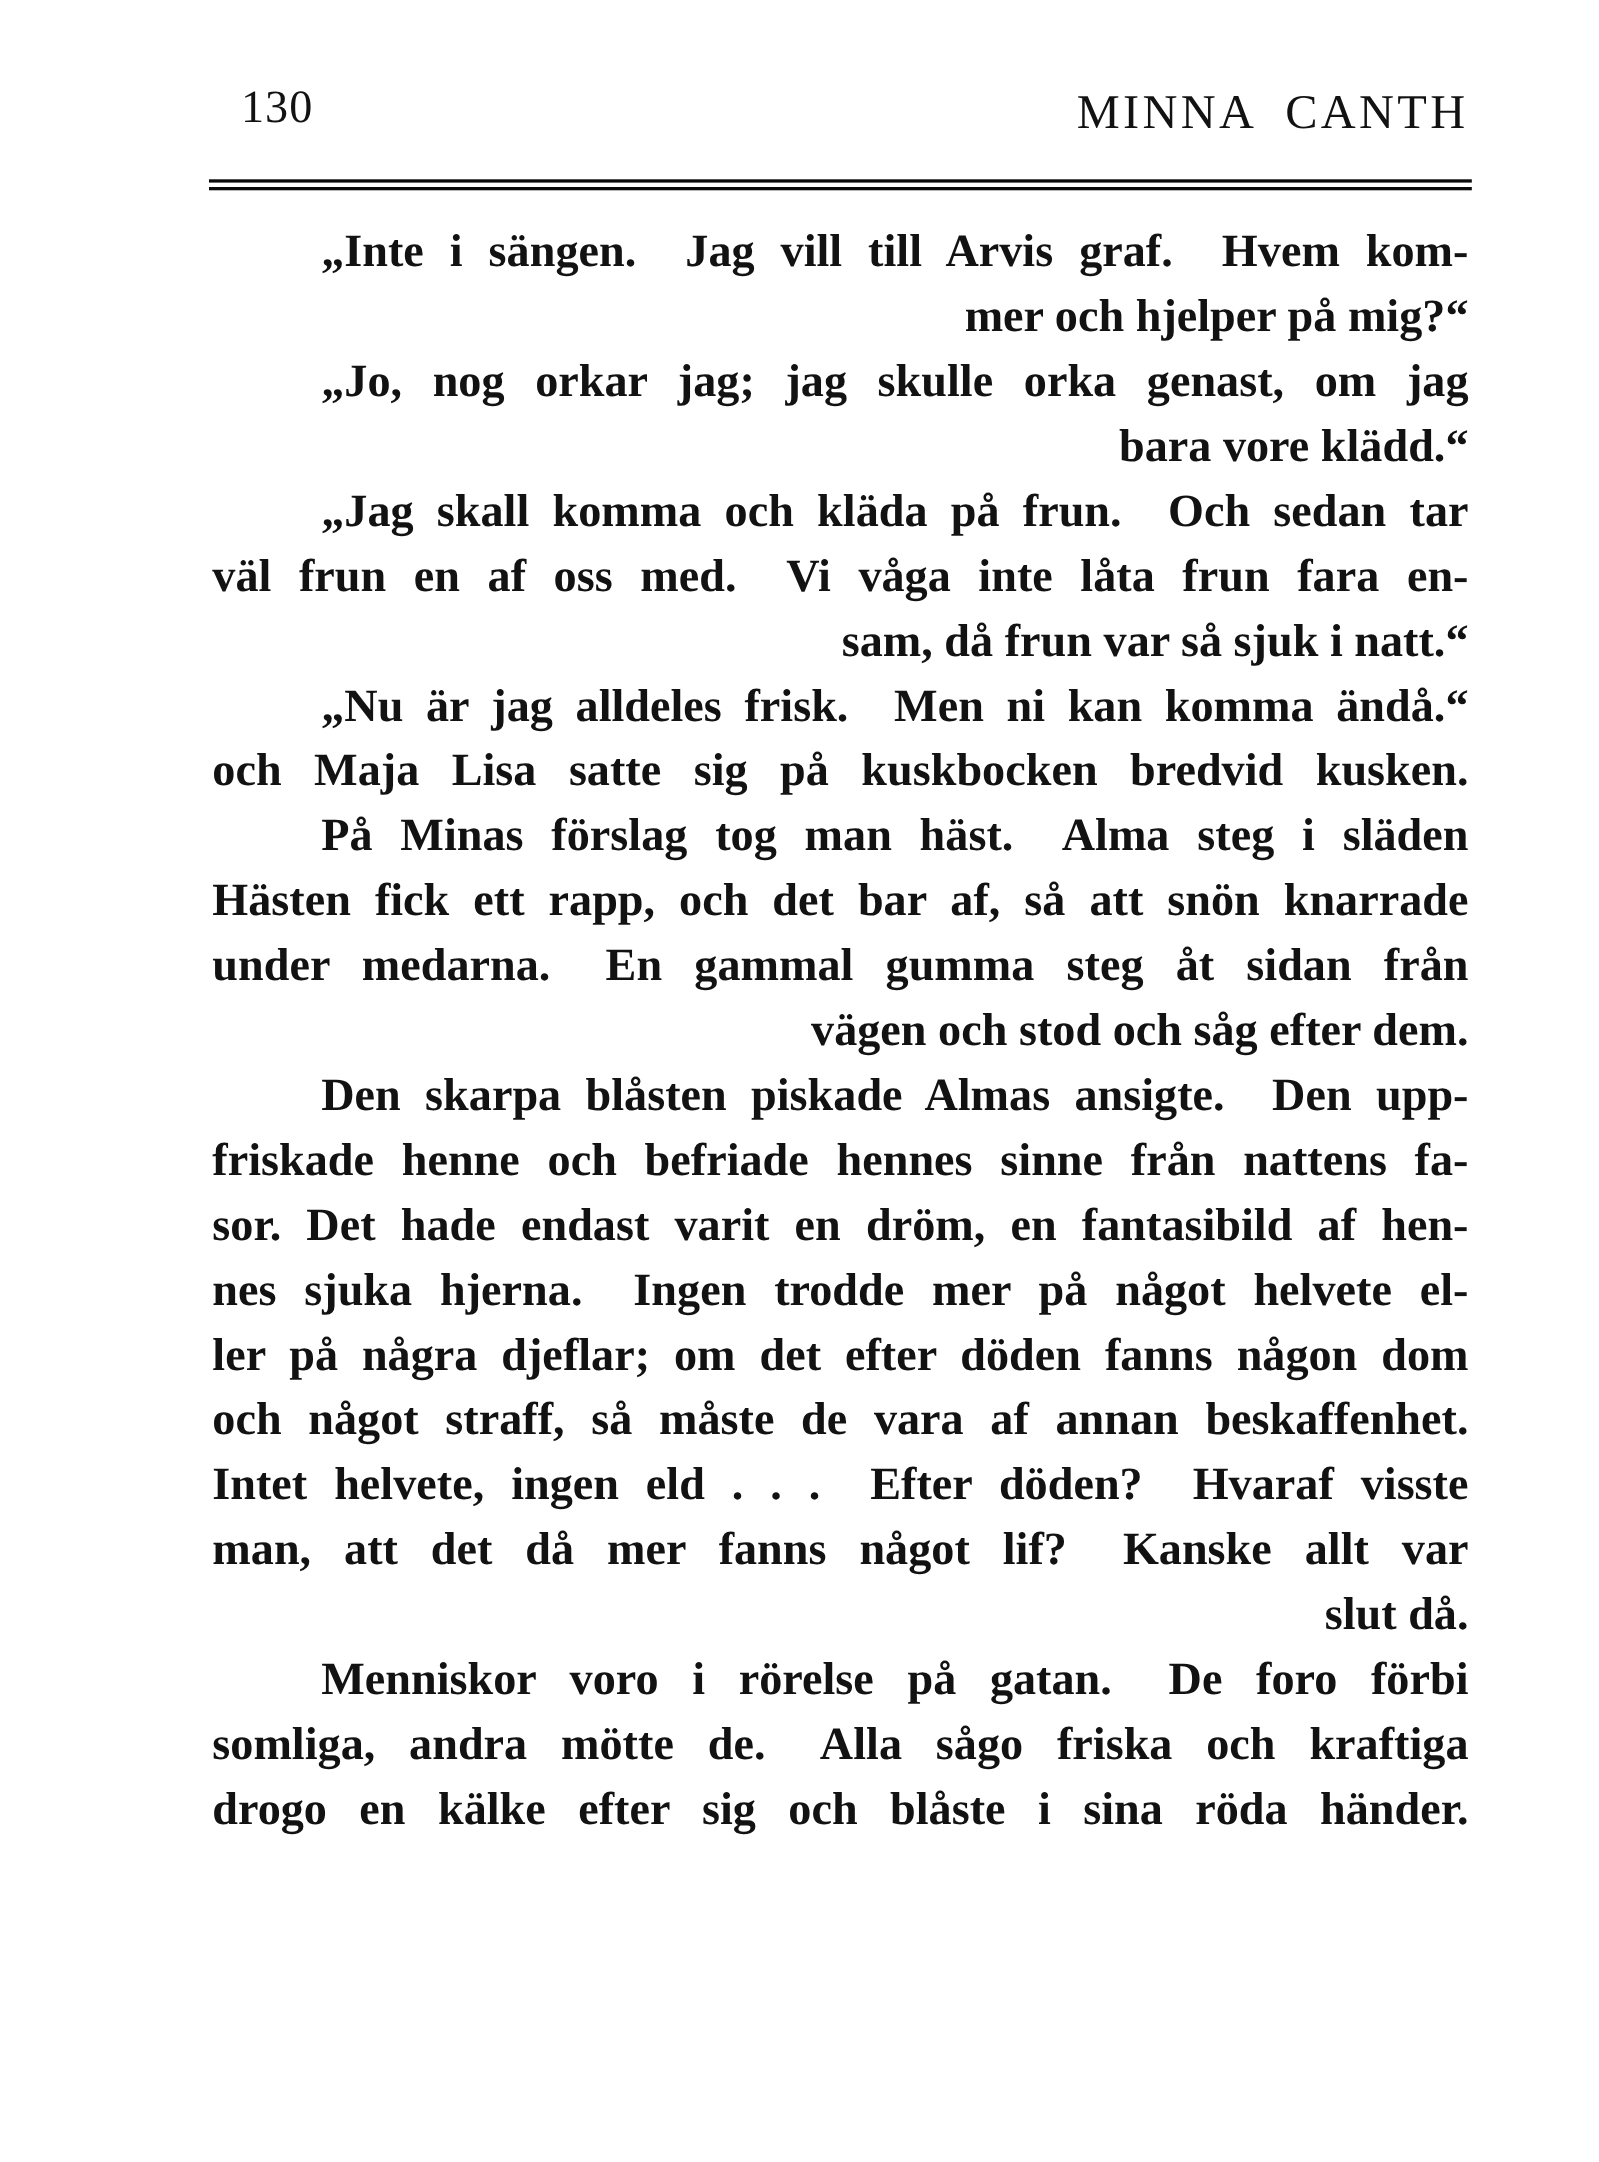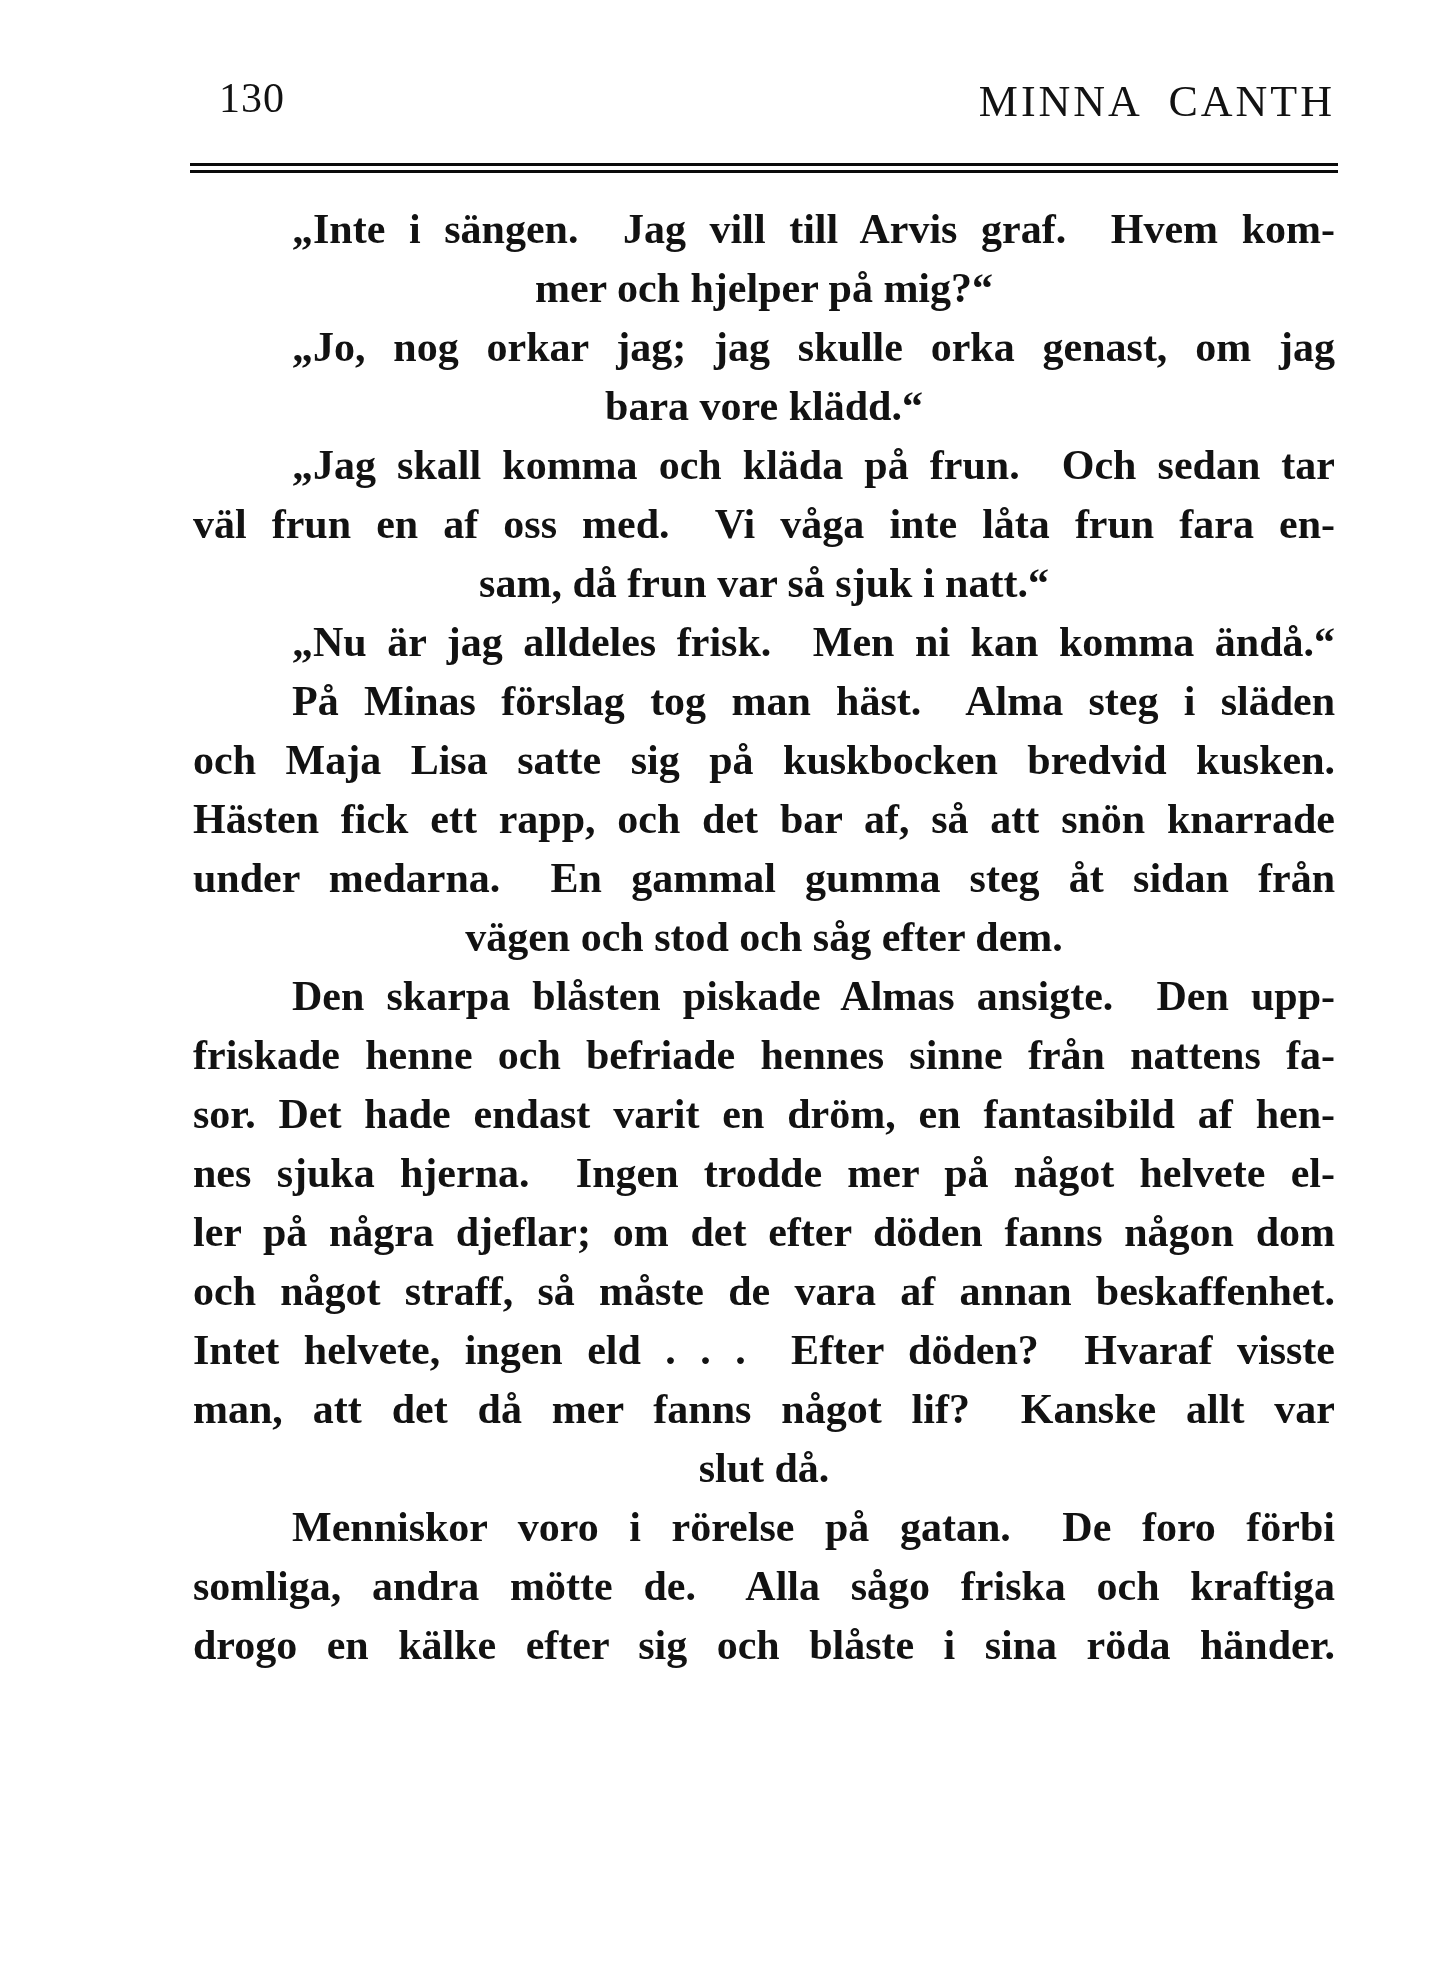--- a/index.html
+++ b/index.html
@@ -62,21 +62,21 @@
     position: absolute;
     top: 200px;
     left: 0;
     width: 1142px;
     font-weight: bold;
   }
   .line {
     height: 59px;
     line-height: 59px;
     font-size: 42px;
-    text-align: center;
+    text-align: right;
     white-space: nowrap;
   }
   .line.justify {
     white-space: normal;
     text-align: justify;
     text-align-last: justify;
   }
   .line.indent {
     padding-left: 99px;
   }
@@ -93,22 +93,22 @@
     <div class="rule"></div>
     <div class="body-text">
         <div class="line indent justify">„Inte i sängen.  Jag vill till Arvis graf.  Hvem kom-</div>
         <div class="line">mer och hjelper på mig?“</div>
         <div class="line indent justify">„Jo, nog orkar jag; jag skulle orka genast, om jag</div>
         <div class="line">bara vore klädd.“</div>
         <div class="line indent justify">„Jag skall komma och kläda på frun.  Och sedan tar</div>
         <div class="line justify">väl frun en af oss med.  Vi våga inte låta frun fara en-</div>
         <div class="line">sam, då frun var så sjuk i natt.“</div>
         <div class="line indent justify">„Nu är jag alldeles frisk.  Men ni kan komma ändå.“</div>
+        <div class="line justify">och Maja Lisa satte sig på kuskbocken bredvid kusken.</div>
         <div class="line indent justify">På Minas förslag tog man häst.  Alma steg i släden</div>
-        <div class="line justify">och Maja Lisa satte sig på kuskbocken bredvid kusken.</div>
         <div class="line justify">Hästen fick ett rapp, och det bar af, så att snön knarrade</div>
         <div class="line justify">under medarna.  En gammal gumma steg åt sidan från</div>
         <div class="line">vägen och stod och såg efter dem.</div>
         <div class="line indent justify">Den skarpa blåsten piskade Almas ansigte.  Den upp-</div>
         <div class="line justify">friskade henne och befriade hennes sinne från nattens fa-</div>
         <div class="line justify">sor. Det hade endast varit en dröm, en fantasibild af hen-</div>
         <div class="line justify">nes sjuka hjerna.  Ingen trodde mer på något helvete el-</div>
         <div class="line justify">ler på några djeflar; om det efter döden fanns någon dom</div>
         <div class="line justify">och något straff, så måste de vara af annan beskaffenhet.</div>
         <div class="line justify">Intet helvete, ingen eld . . .  Efter döden?  Hvaraf visste</div>

